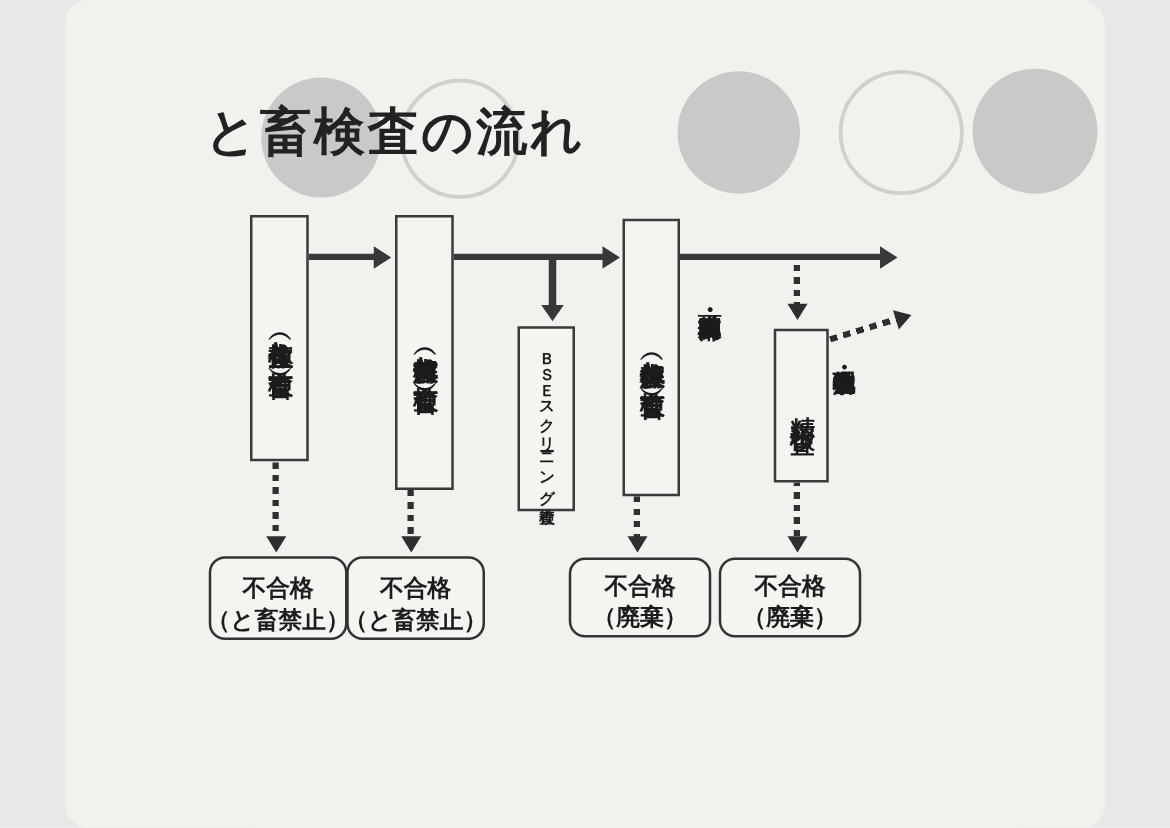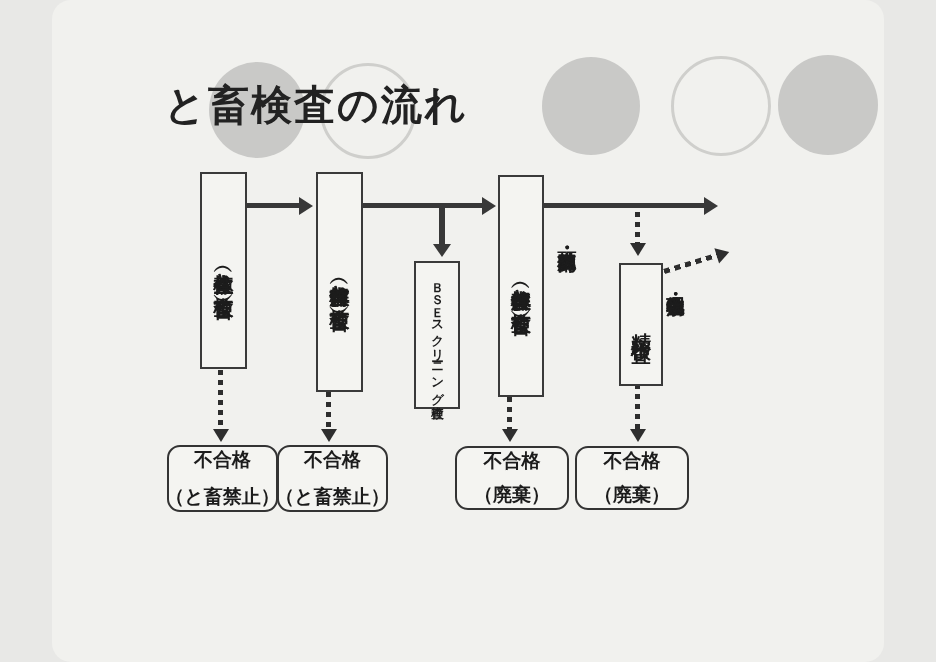--- a/index.html
+++ b/index.html
@@ -54,21 +54,21 @@
     display:flex;flex-direction:column;align-items:center;justify-content:center;
     z-index:3;text-align:center;
   }
   .ellipse .big{font-size:21px;font-weight:700;letter-spacing:4px;}
   .ellipse .small{font-size:11px;font-weight:600;line-height:1.25;white-space:nowrap;}
   
   .fbox{
     position:absolute;
     background:#f4f4f1;
     border:2px solid #333;border-radius:13px;
-    display:flex;flex-direction:column;align-items:center;justify-content:space-between;
+    display:flex;flex-direction:column;align-items:center;justify-content:flex-end;
     font-size:19px;font-weight:600;line-height:1.35;
     z-index:3;white-space:nowrap;
   }
   
   .harrow{position:absolute;height:5px;background:#383838;z-index:1;}
   .harrow::after{
     content:"";position:absolute;right:-13px;top:-6.5px;
     border-left:14px solid #383838;
     border-top:9px solid transparent;border-bottom:9px solid transparent;
   }

